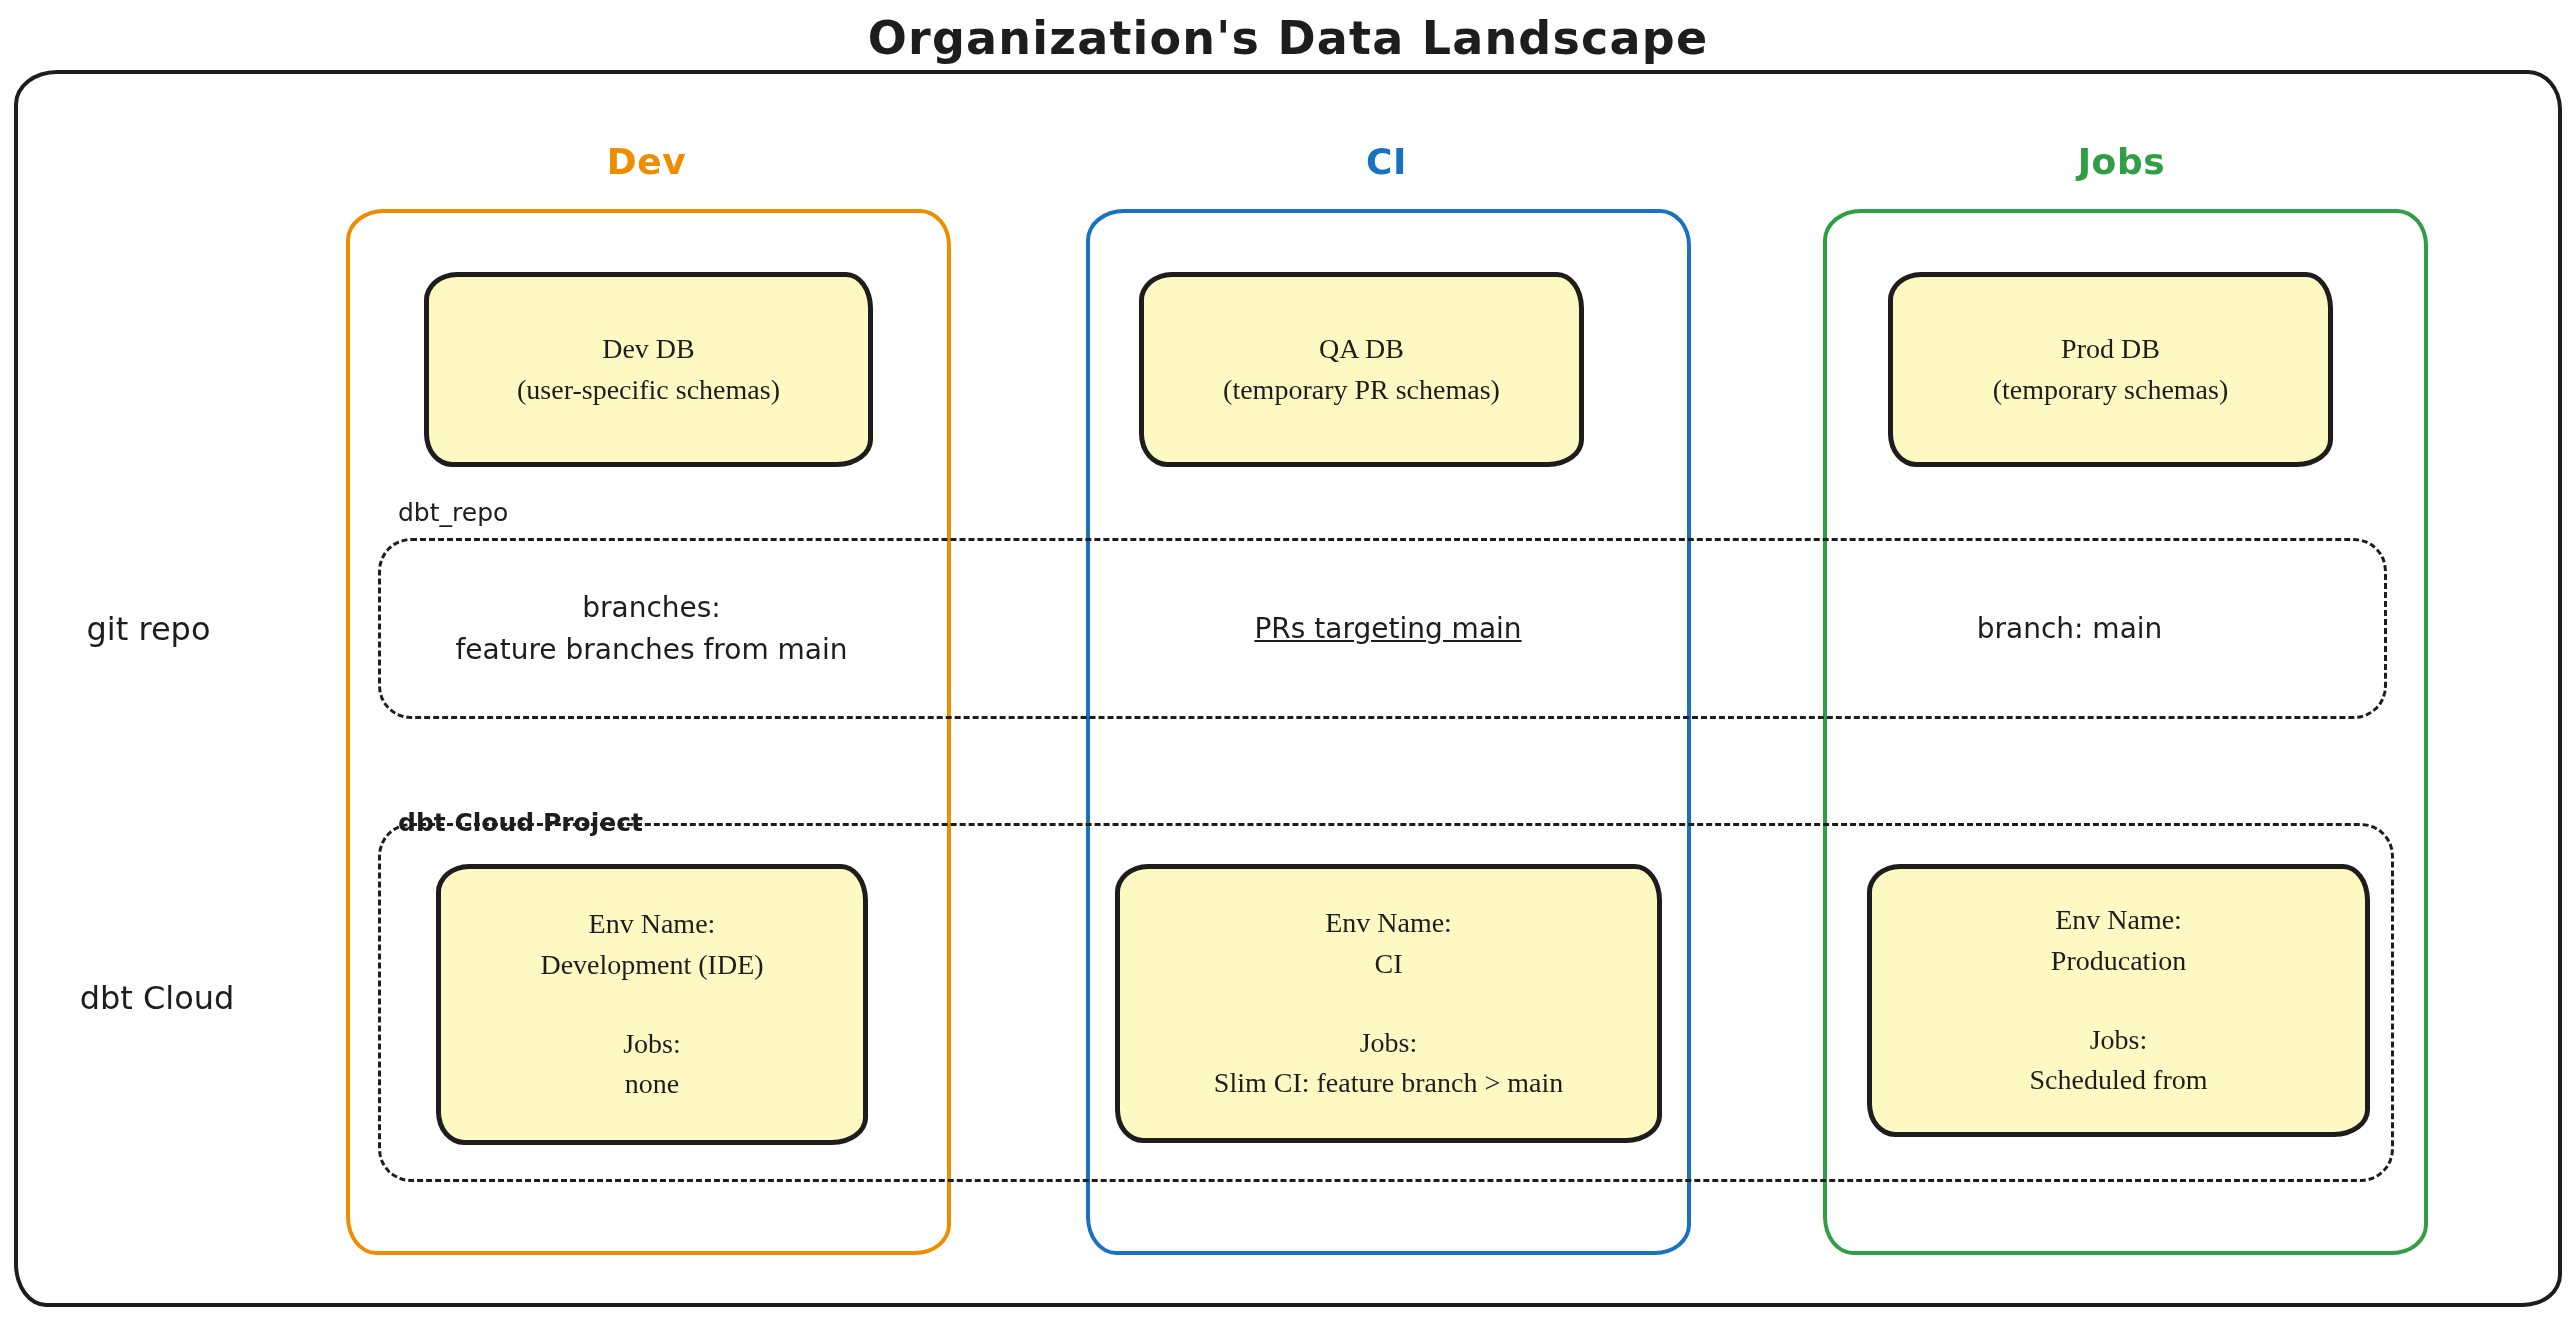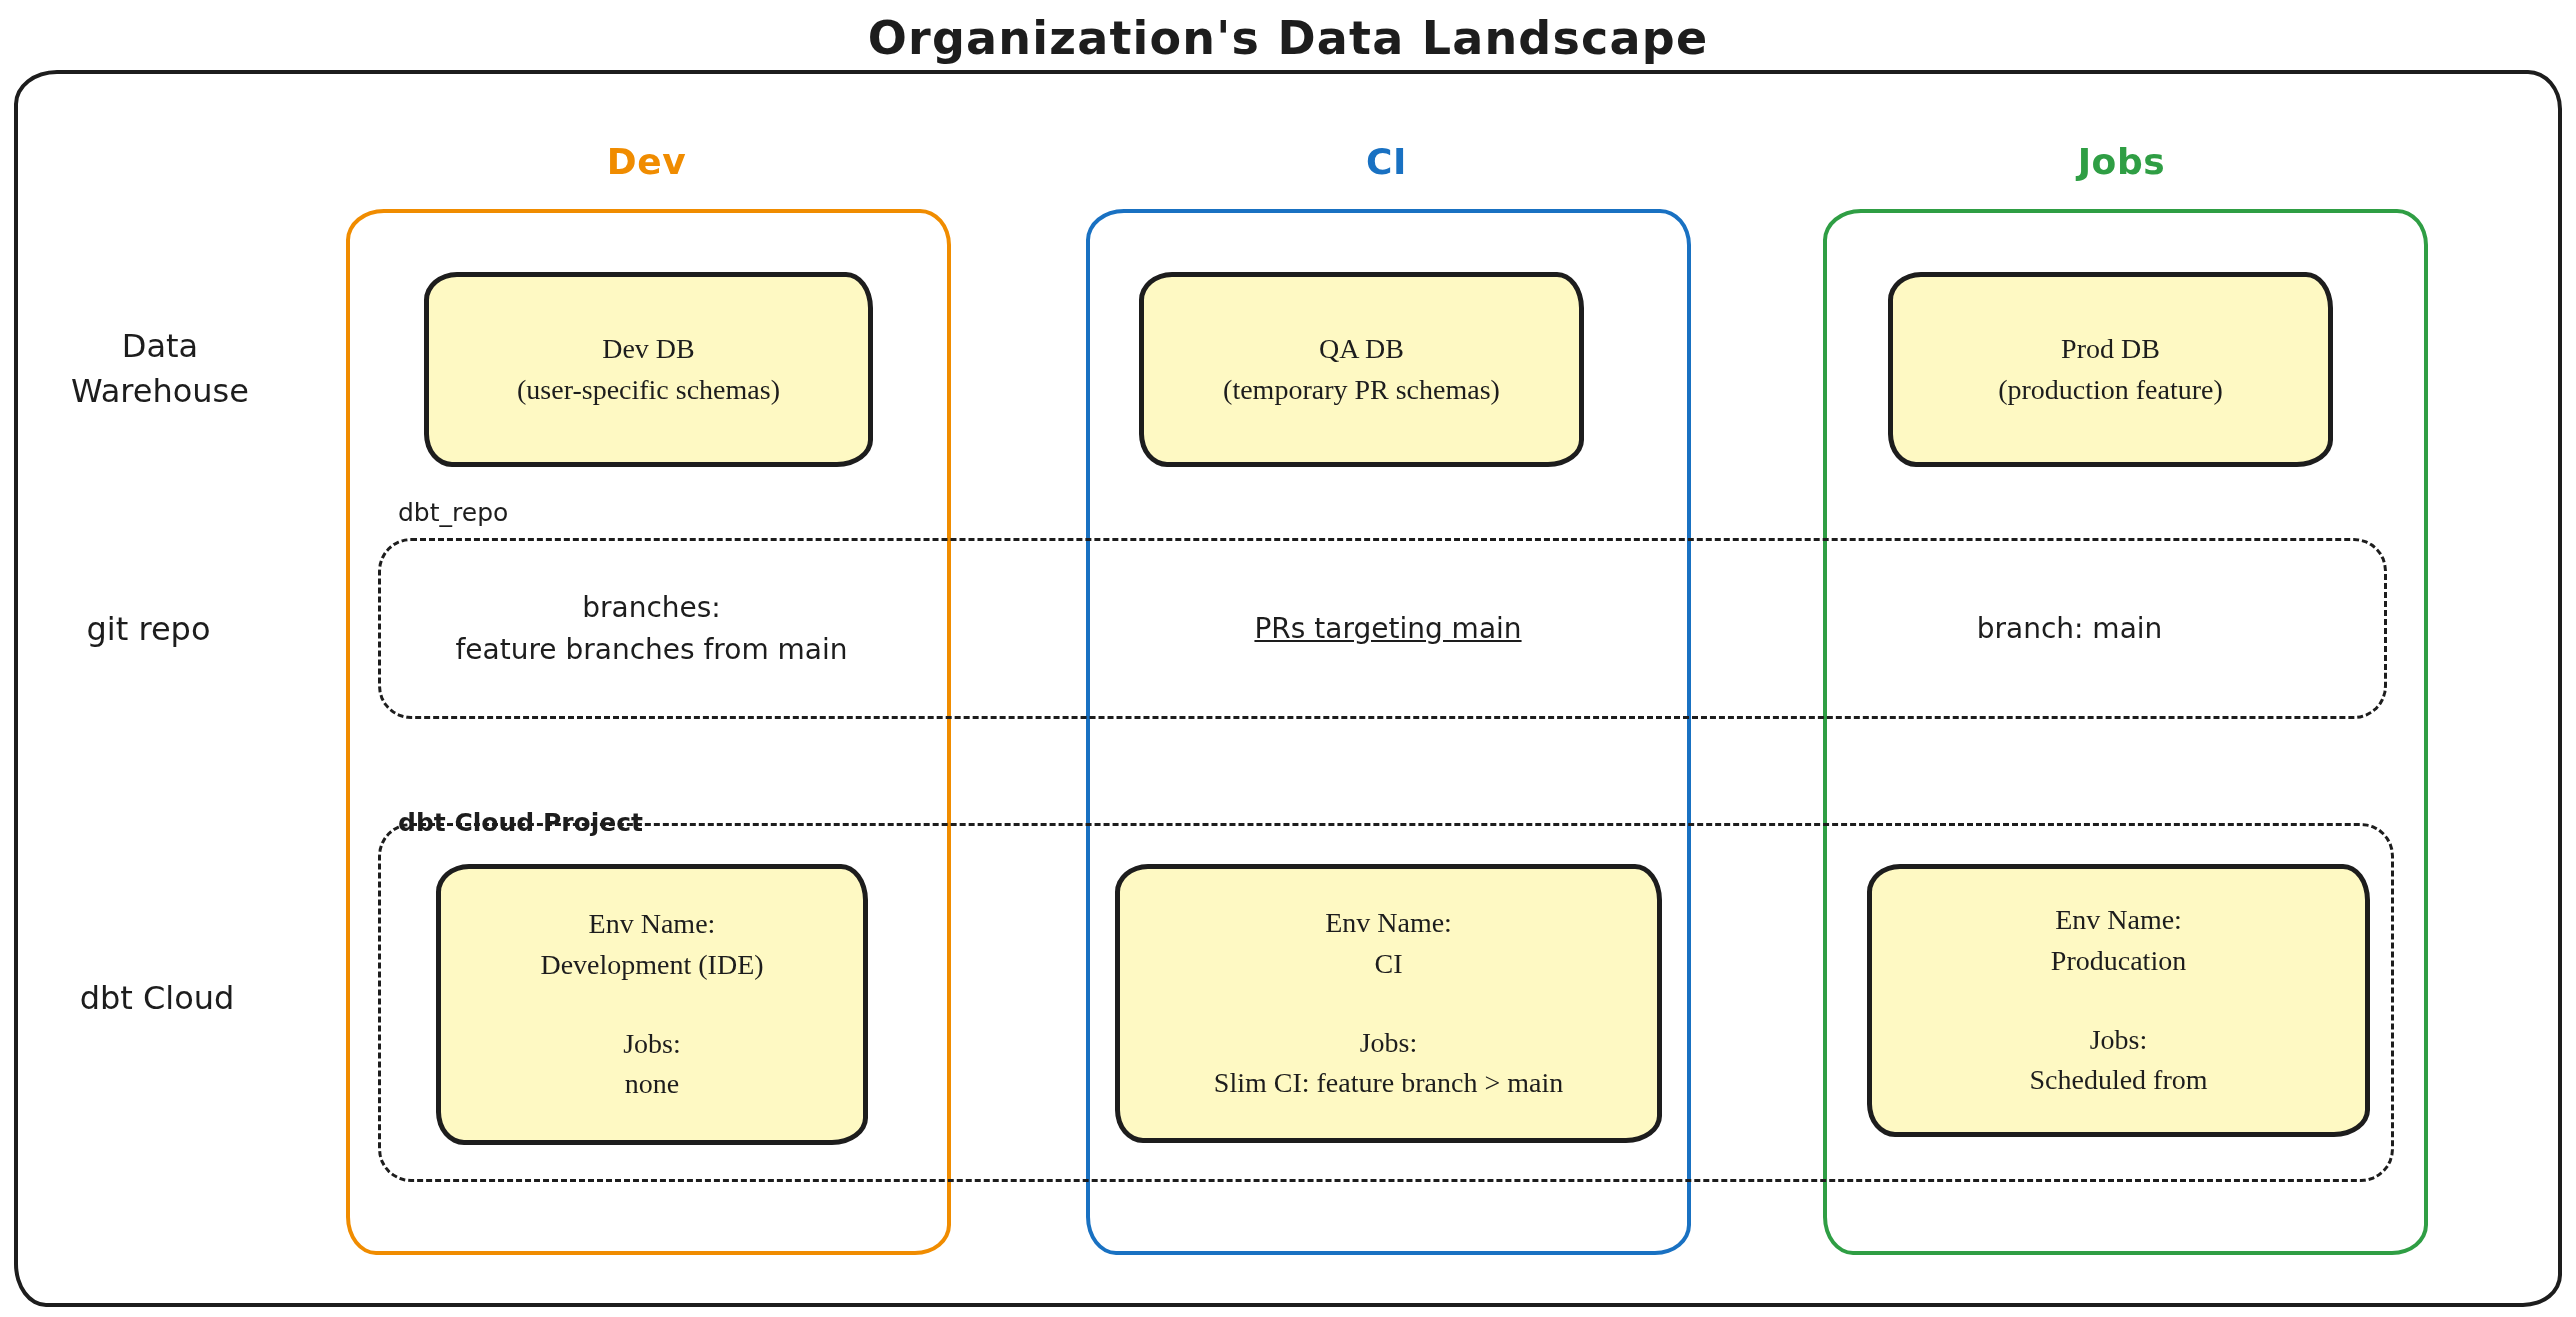--- a/index.html
+++ b/index.html
@@ -111,36 +111,34 @@
   <div class="abs col-frame dev"></div>
   <div class="abs col-frame ci"></div>
   <div class="abs col-frame prod"></div>
 
   <div class="abs dash-box repo"></div>
   <div class="abs group-label repo">dbt_repo</div>
 
   <div class="abs dash-box cloud"></div>
   <div class="abs group-label cloud">dbt Cloud Project</div>
 
-  <div class="abs row-label warehouse">Data
-Warehouse</div>
   <div class="abs row-label git">git repo</div>
   <div class="abs row-label dbt">dbt Cloud</div>
 
   <div class="abs hand-box wh-box dev">
     <div class="env-line">Dev DB
 (user-specific schemas)</div>
   </div>
   <div class="abs hand-box wh-box ci">
     <div class="env-line">QA DB
 (temporary PR schemas)</div>
   </div>
   <div class="abs hand-box wh-box prod">
     <div class="env-line">Prod DB
-(production feature)</div>
+(temporary schemas)</div>
   </div>
 
   <div class="abs git-text dev">branches:
 feature branches from main</div>
   <div class="abs git-text ci">PRs targeting main</div>
   <div class="abs git-text prod">branch: main</div>
 
   <div class="abs hand-box env-box dev">
     <div class="env-group">
       <div>Env Name:</div>

